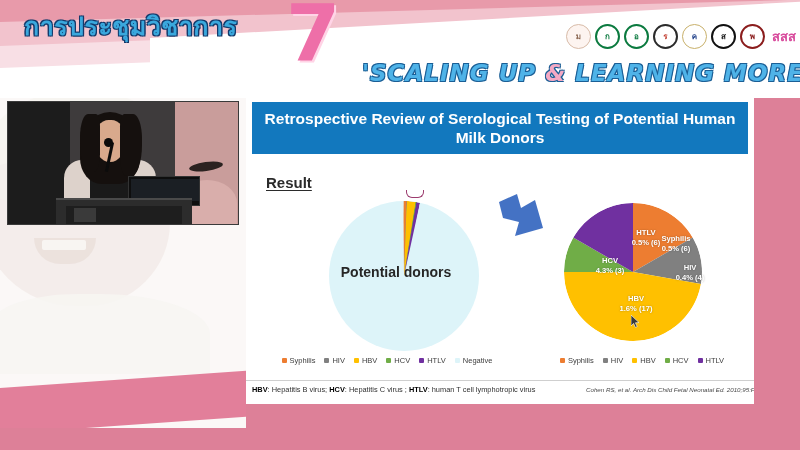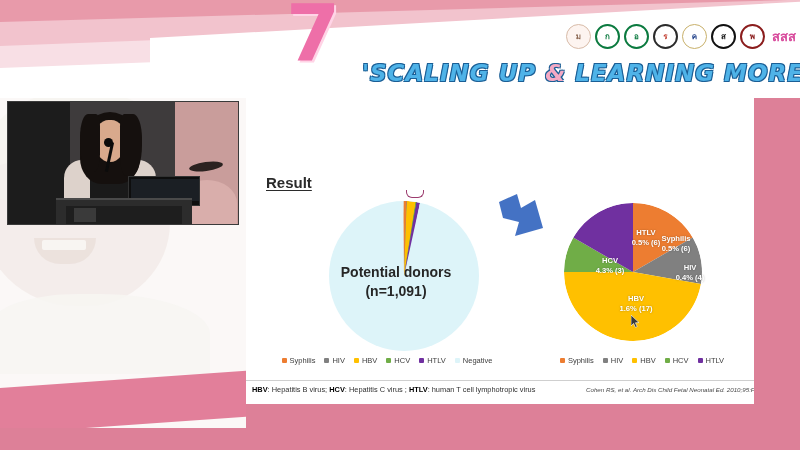--- a/index.html
+++ b/index.html
@@ -321,20 +321,21 @@
 <body>
 
 <div id="stage">
 
   <div id="header">
     <div class="pink-band-1"></div>
     <div class="pink-band-2"></div>
     <div class="pink-band-3"></div>
     <div class="white-wedge"></div>
 
+    <div class="th-line1">การประชุมวิชาการ</div>
     <div class="big-seven">7</div>
 
     <div class="tagline"><span>'SCALING UP </span><span class="amp">&amp;</span><span> LEARNING MORE'</span></div>
 
     <div id="logo-row">
       <div class="logo l1">ม</div>
       <div class="logo l2">ก</div>
       <div class="logo l3">อ</div>
       <div class="logo l4">ร</div>
       <div class="logo l5">ค</div>
@@ -377,29 +378,29 @@
     <div class="v-laptop">
       <div class="v-laptop-screen"></div>
     </div>
     <div class="v-podium"></div>
     <div class="v-podium-front"></div>
     <div class="v-podium-logo"></div>
   </div>
 
   <div id="slide">
 
+    <div id="slide-title">Retrospective Review of Serological Testing of Potential Human Milk Donors</div>
 
     <div id="result-label">Result</div>
 
     <div class="callout-brace"></div>
 
     <div id="pie-left">
       <div id="pie-left-label">
         <div>Potential donors</div>
-        <div>(n=1,091)</div>
       </div>
     <div class="sliver" style="transform: rotate(0.989918deg);">
           <i style="background: rgb(237, 125, 49); width: 3.76169px; left: -1.88084px;"></i>
         </div>
         <div class="sliver" style="transform: rotate(2.63978deg);">
           <i style="background: rgb(128, 128, 128); width: 2.50779px; left: -1.2539px;"></i>
         </div>
         <div class="sliver" style="transform: rotate(6.10449deg);">
           <i style="background: rgb(255, 192, 0); width: 10.6581px; left: -5.32906px;"></i>
         </div>

